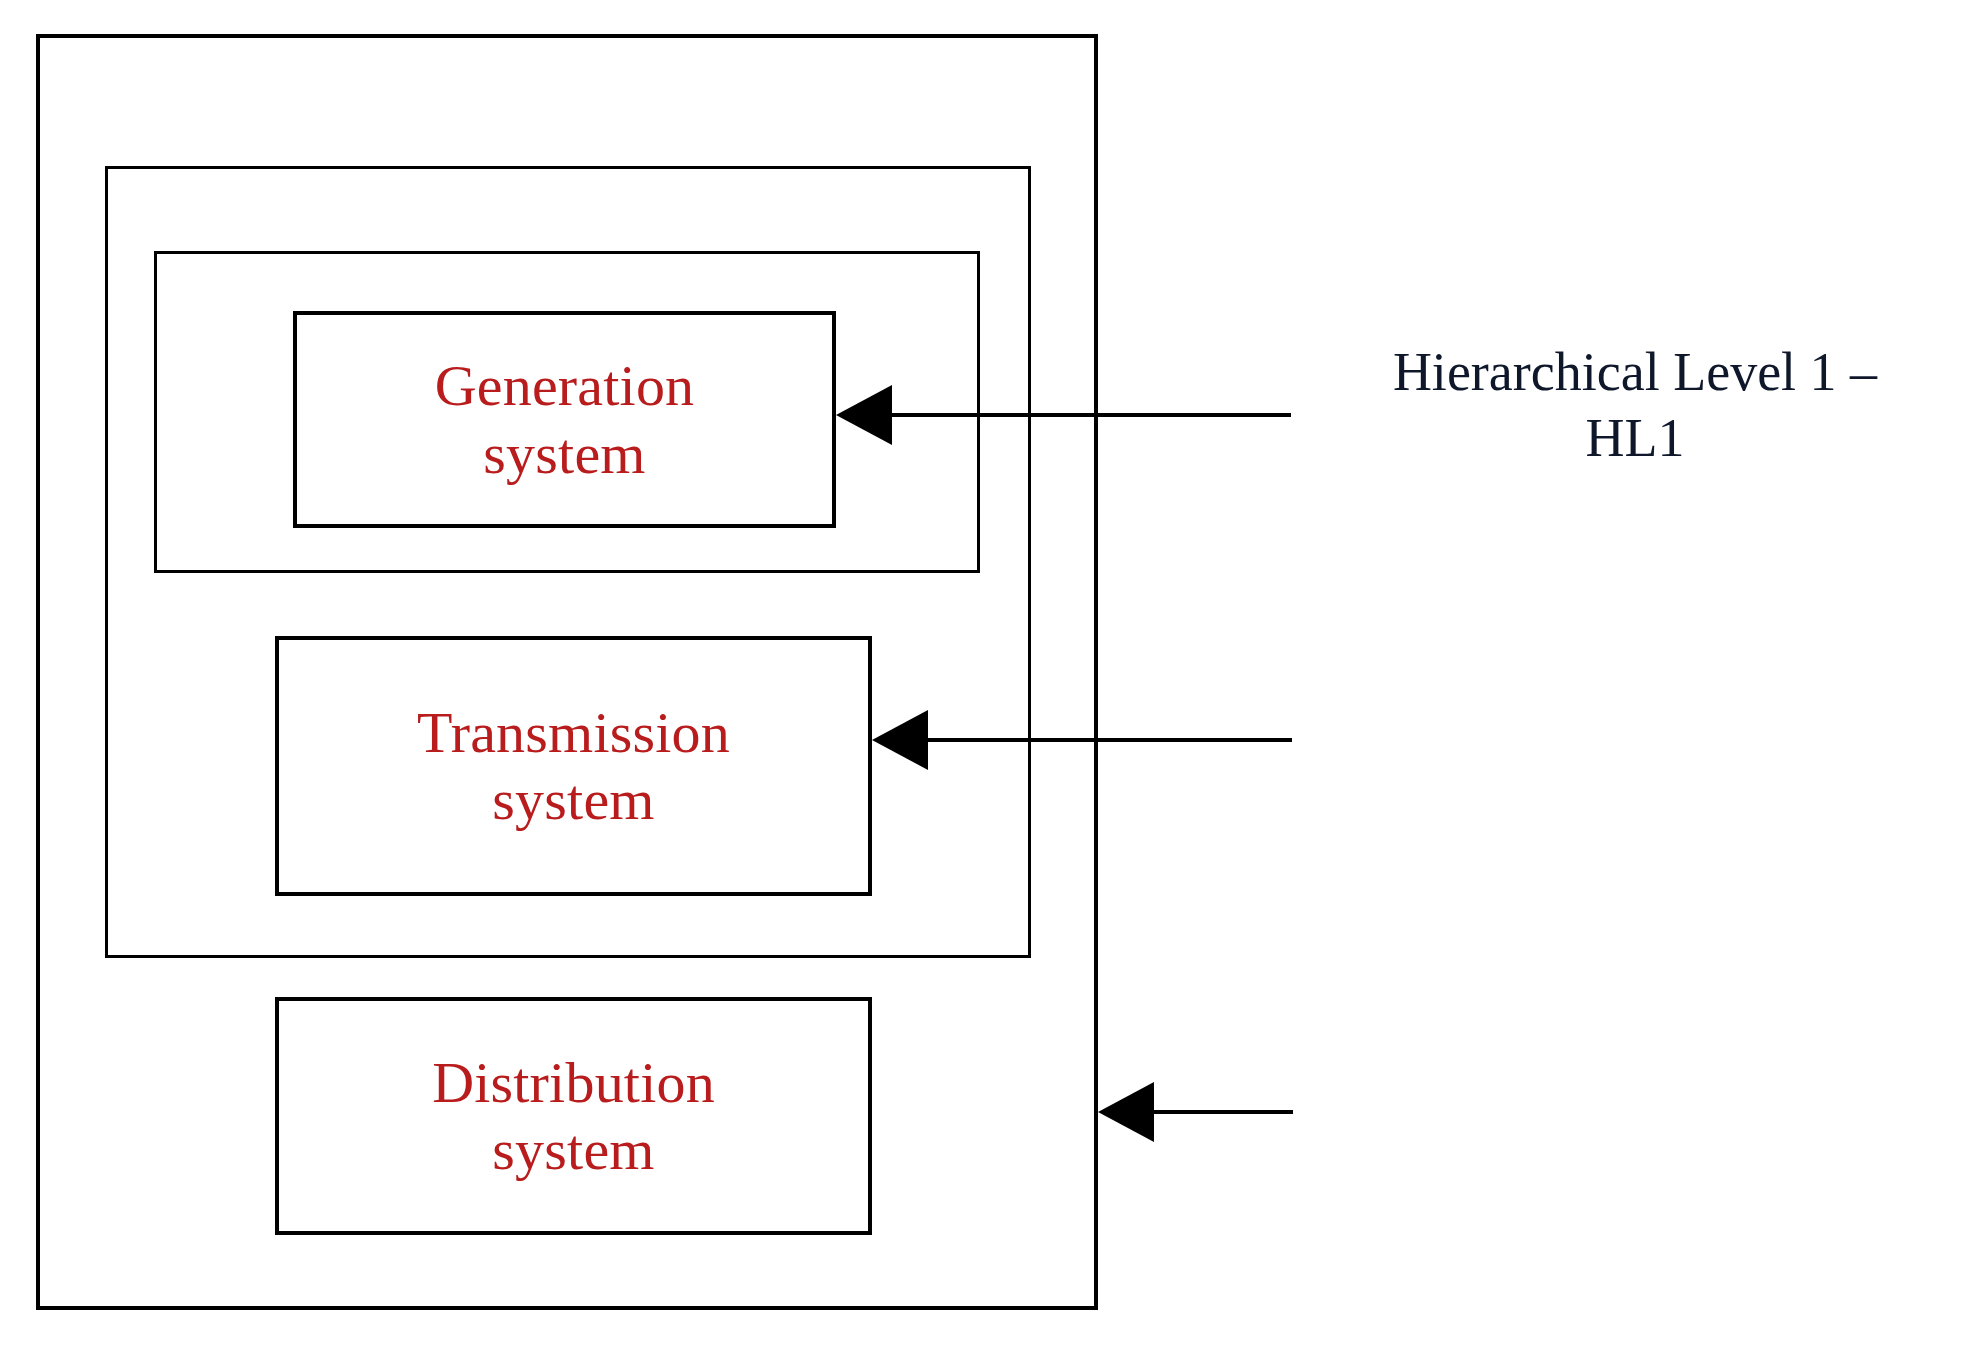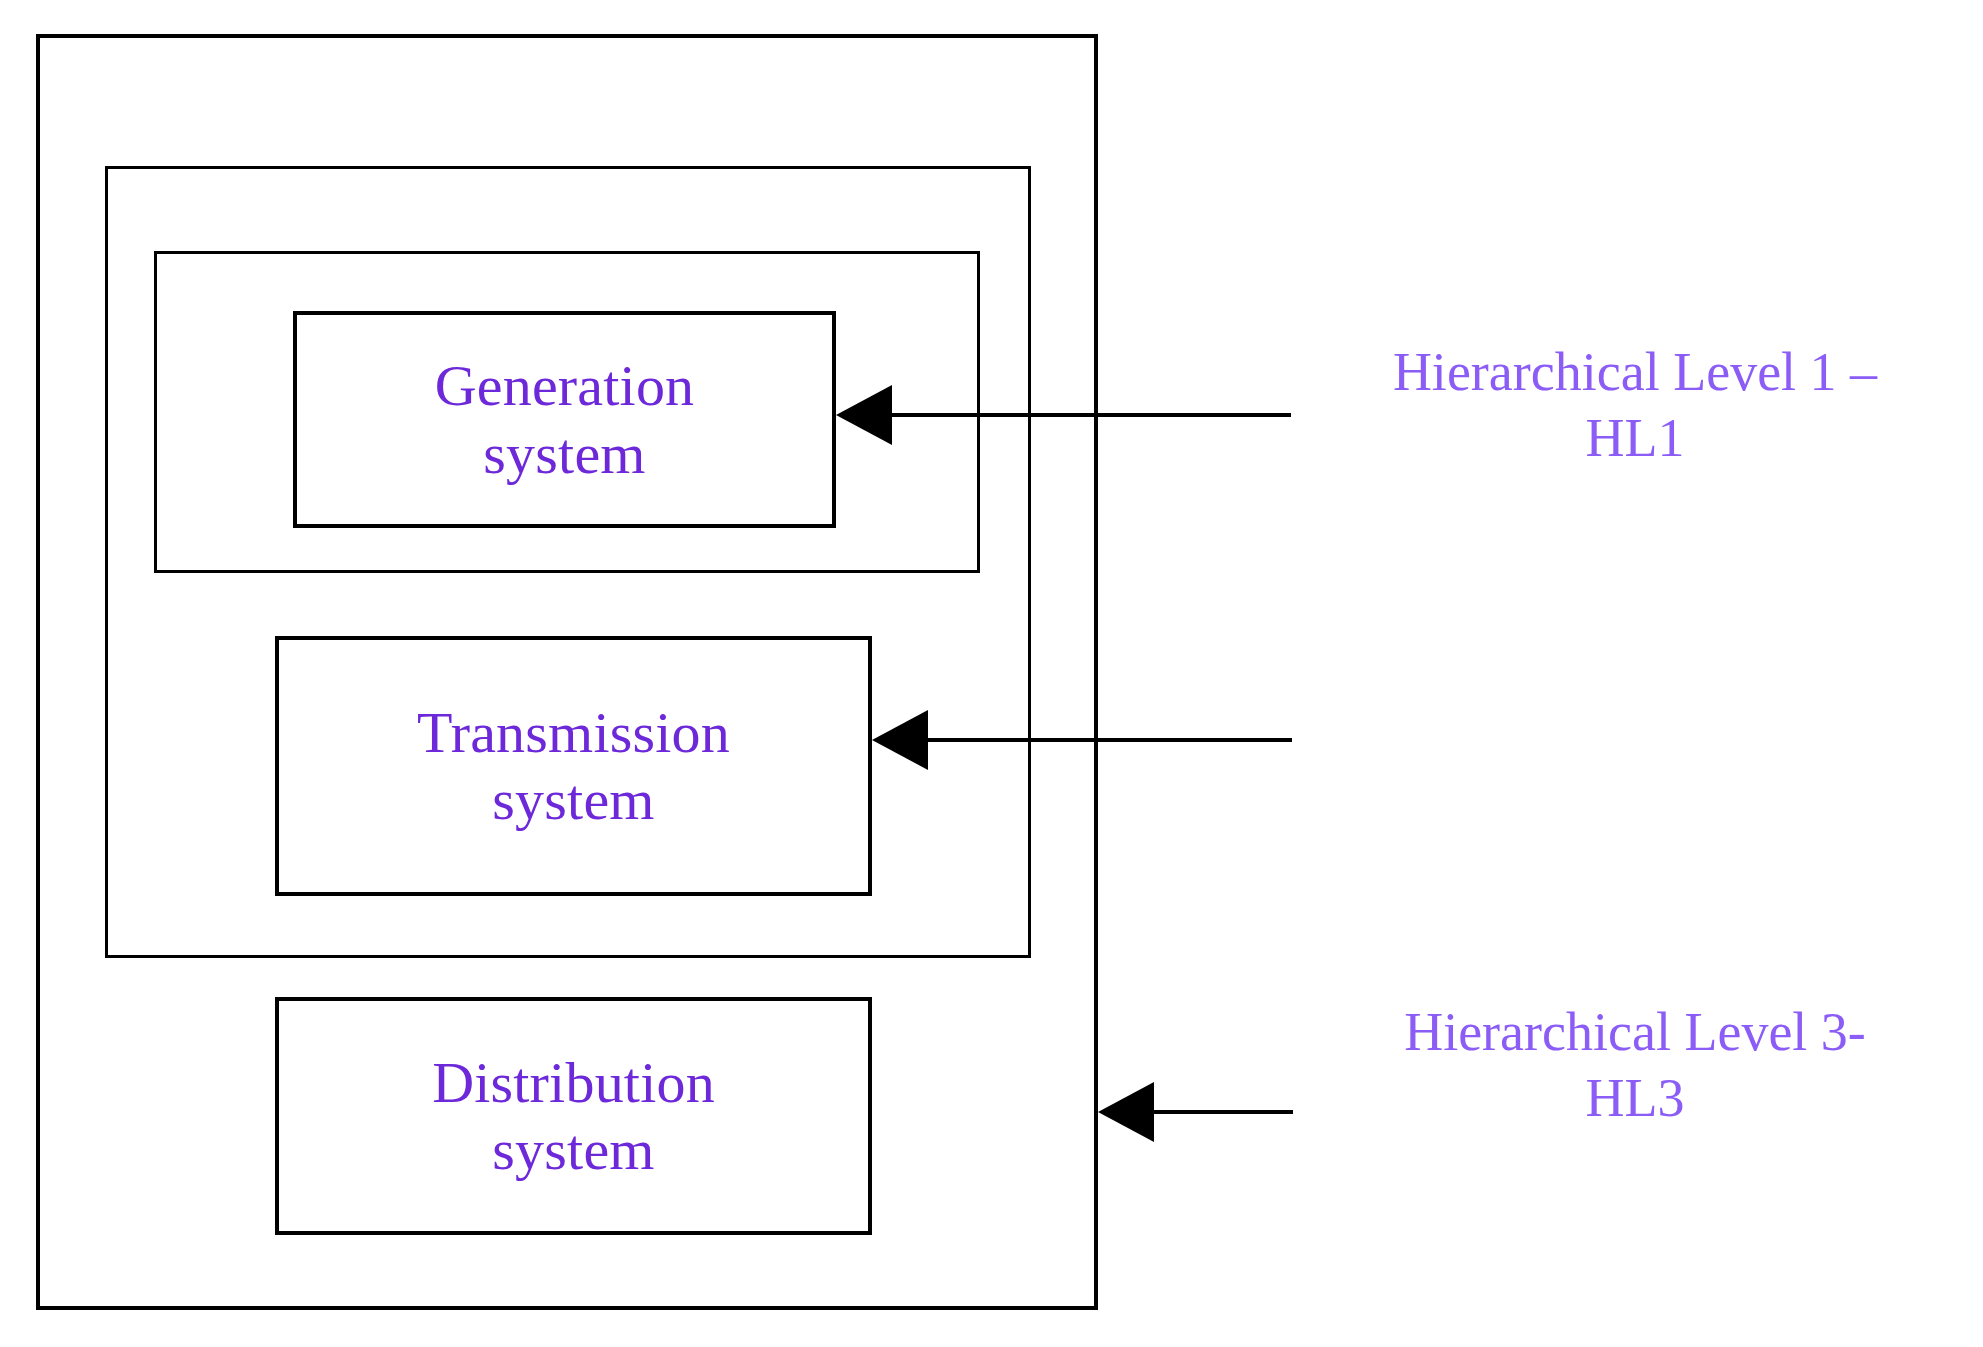--- a/index.html
+++ b/index.html
@@ -35,32 +35,32 @@
     border: 4px solid #000000;
     background: #ffffff;
     display: flex;
     align-items: center;
     justify-content: center;
     text-align: center;
   }
   .sysbox .sys-label {
     font-size: 58px;
     line-height: 1.16;
-    color: #6d28d9;
+    color: #b91c1c;
     letter-spacing: 0.2px;
     white-space: pre-line;
     font-family: "Liberation Serif", "DejaVu Serif", serif;
   }
 
   
   .callout {
     position: absolute;
     font-size: 54px;
     line-height: 1.22;
-    color: #8b5cf6;
+    color: #0f172a;
     text-align: center;
     white-space: pre-line;
     font-family: "Liberation Serif", "DejaVu Serif", serif;
   }
 
   
   .leader { position: absolute; }
   .leader .shaft {
     position: absolute;
     height: 4px;
@@ -118,16 +118,14 @@
 
   <div class="leader" style="left:1098px; top:1082px; width:195px; height:60px;">
     <div class="head"></div>
     <div class="shaft" style="left:50px; width:145px;"></div>
   </div>
 
   <div class="callout" style="left:1290px; top:340px; width:690px;">Hierarchical Level 1 –
 HL1</div>
 
 
-  <div class="callout" style="left:1290px; top:1000px; width:690px;">Hierarchical Level 3-
-HL3</div>
 
 </div>
 
 </body></html>

